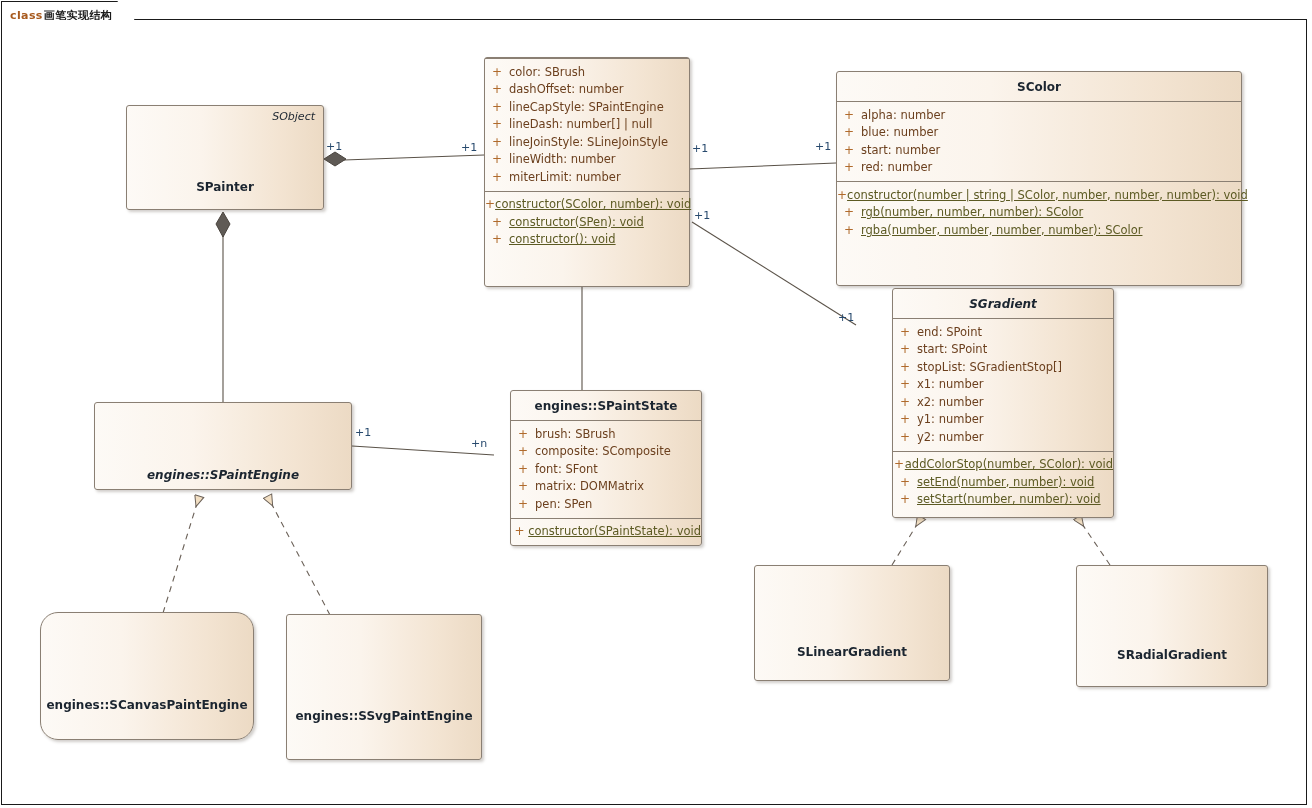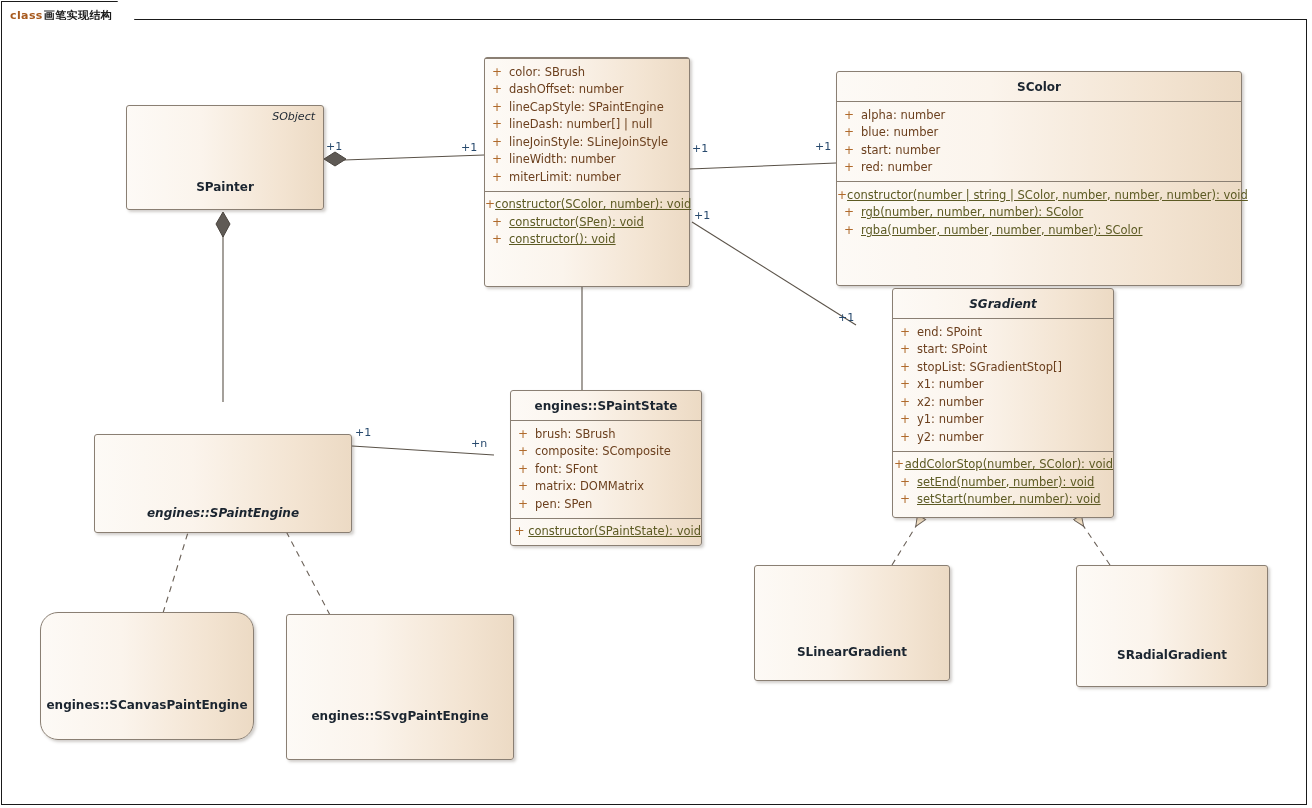--- a/index.html
+++ b/index.html
@@ -248,21 +248,21 @@
           <span class="vis">+</span>
           <span class="txt op">setEnd(number, number): void</span>
         </div>
       <div class="row">
           <span class="vis">+</span>
           <span class="txt op">setStart(number, number): void</span>
         </div>
     </div>
   </div>
 
-  <div class="cls plain" style="left:94px;top:402px;width:258px;height:99px;margin-top:32px;">
+  <div class="cls plain" style="left:94px;top:402px;width:258px;height:88px;">
     <div class="name italic">
       <span>engines::SPaintEngine</span>
     </div>
   </div>
 
   <div class="cls" style="left:494px;top:390px;width:192px;height:156px;margin-left:16px;">
     <div class="name">
       <span>engines::SPaintState</span>
     </div>
     <div class="sep"></div>
@@ -296,21 +296,21 @@
         </div>
     </div>
   </div>
 
   <div class="cls plain" style="left:40px;top:612px;width:214px;height:128px;border-radius:18px;">
     <div class="name">
       <span>engines::SCanvasPaintEngine</span>
     </div>
   </div>
 
-  <div class="cls plain" style="left:286px;top:614px;width:228px;height:146px;">
+  <div class="cls plain" style="left:286px;top:614px;width:196px;height:146px;">
     <div class="name">
       <span>engines::SSvgPaintEngine</span>
     </div>
   </div>
 
   <div class="cls plain" style="left:1076px;top:565px;width:192px;height:122px;">
     <div class="name">
       <span>SRadialGradient</span>
     </div>
   </div>

